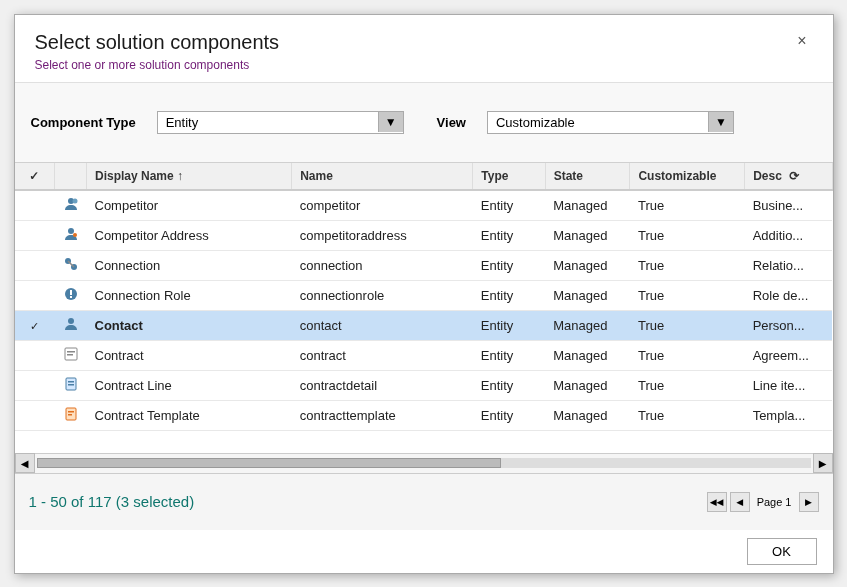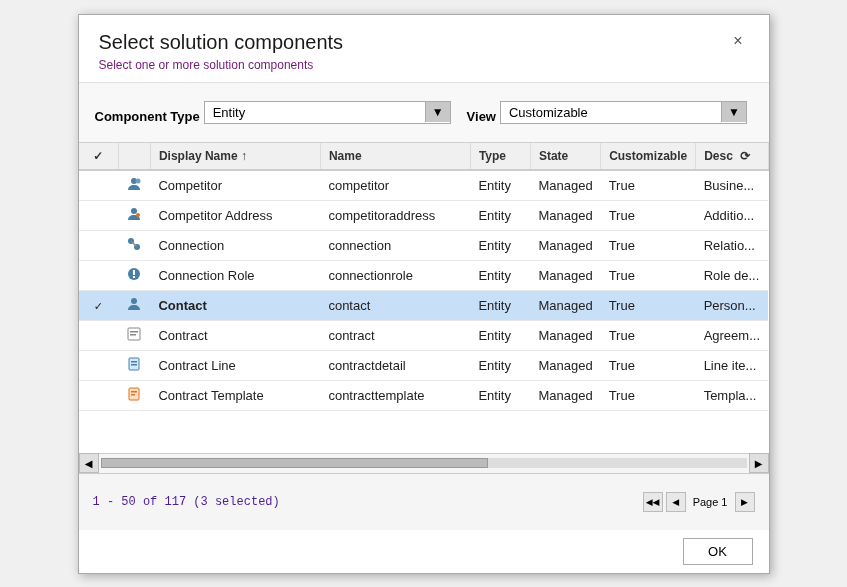--- a/index.html
+++ b/index.html
@@ -10,21 +10,21 @@
       display: flex;
       justify-content: center;
       align-items: center;
       min-height: 587px;
       width: 847px;
     }
     .dialog {
       background: #fff;
       border: 1px solid #aaa;
       box-shadow: 2px 2px 10px rgba(0,0,0,0.3);
-      width: 692px;
+      width: 820px;
       min-height: 560px;
       display: flex;
       flex-direction: column;
     }
     .dialog-header {
       display: flex;
       justify-content: space-between;
       align-items: flex-start;
       padding: 16px 20px 10px 20px;
       border-bottom: 1px solid #e0e0e0;
@@ -45,25 +45,25 @@
       cursor: pointer;
       font-size: 16px;
       color: #555;
       background: none;
       border: none;
       padding: 2px 6px;
       line-height: 1;
     }
     .dialog-toolbar {
       display: flex;
-      align-items: flex-end;
-      padding: 18px 16px;
+      align-items: center;
+      padding: 28px 16px;
       border-bottom: 1px solid #d0d0d0;
       background: #f8f8f8;
-      gap: 0;
+      gap: 17px;
     }
     .toolbar-label {
       font-weight: 700;
       font-size: 13px;
       margin-right: 4px;
     }
     .toolbar-select {
       display: flex;
       align-items: center;
       border: 1px solid #aaa;
@@ -165,23 +165,22 @@
     }
     .scroll-thumb {
       position: absolute;
       left: 0;
       width: 60%;
       height: 100%;
       background: #bbb;
       border: 1px solid #999;
     }
     .footer-info {
-      font-size: 12px;
-      color: #4c1d95;
-      font-family: Liberation Mono, monospace;
+      font-size: 15px;
+      color: #0f766e;
     }
     .bottom-section {
       border-top: 1px solid #ccc;
     }
     .footer-row {
       display: flex;
       align-items: center;
       justify-content: space-between;
       padding: 6px 14px;
       background: #f5f5f5;

